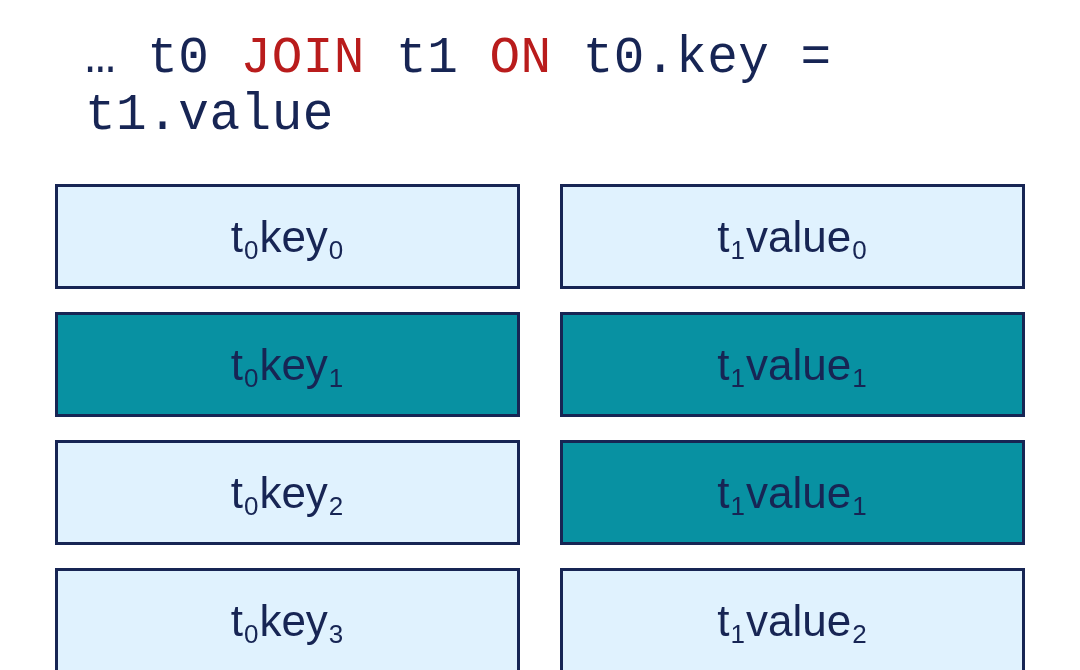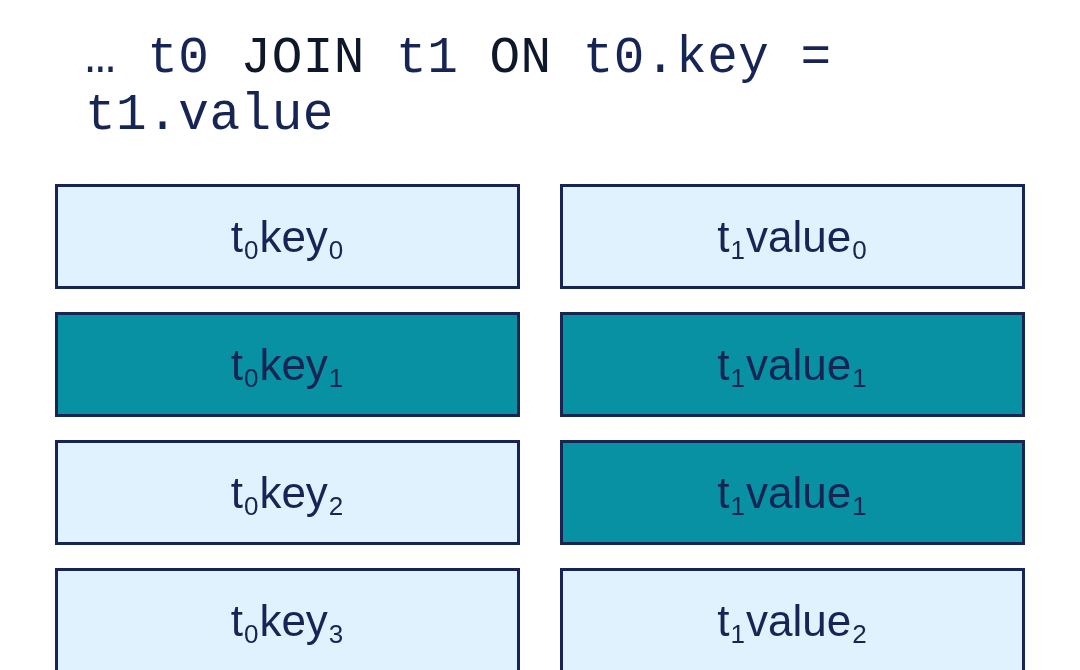--- a/index.html
+++ b/index.html
@@ -11,21 +11,21 @@
       padding: 30px 55px 30px 55px;
     }
     .heading {
       font-family: "Consolas", "Monaco", "Courier New", monospace;
       font-size: 51px;
       color: #172554;
       margin-bottom: 40px;
       padding-left: 30px;
       letter-spacing: 0.5px;
     }
-    .heading .kw { color: #0f172a; text-align: right; }
+    .heading .kw { color: #b91c1c; text-align: right; }
     .grid {
       display: grid;
       grid-template-columns: 1fr 1fr;
       column-gap: 40px;
       row-gap: 23px;
     }
     .cell {
       height: 105px;
       border: 3px solid #172554;
       display: flex;

